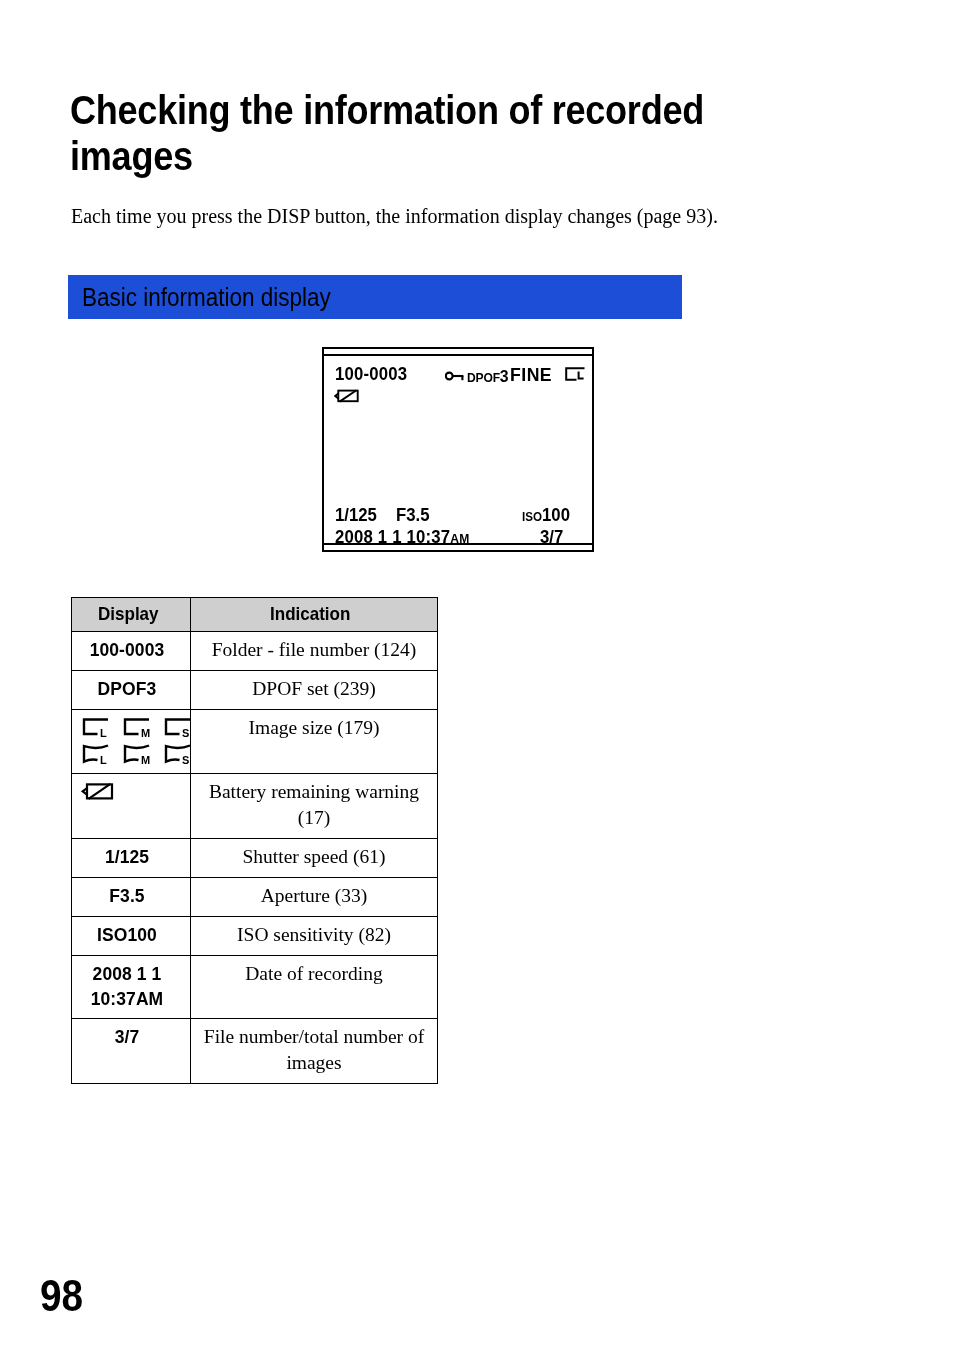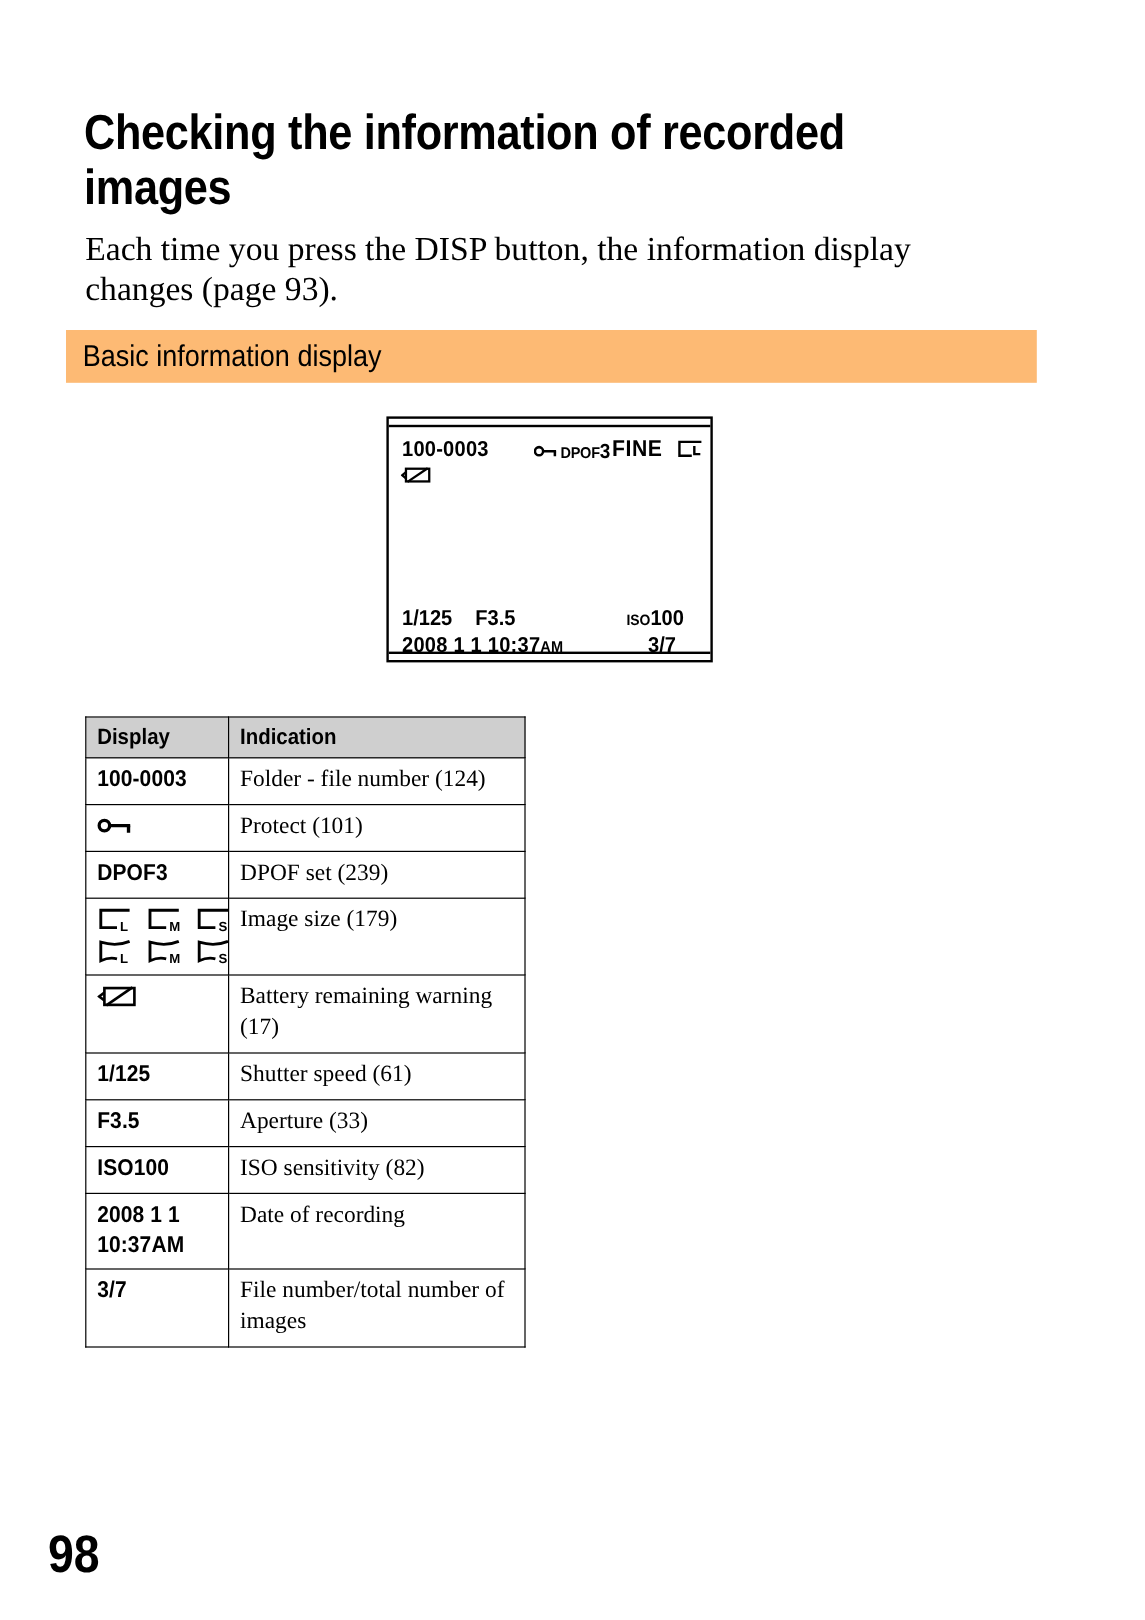--- a/index.html
+++ b/index.html
@@ -28,35 +28,35 @@
     line-height: 46px;
     letter-spacing: -0.3px;
     transform: scaleX(0.88);
     transform-origin: left top;
   }
 
   
   #intro-paragraph {
     position: absolute;
     left: 71px;
-    top: 164px;
+    top: 180px;
     width: 760px;
     font-family: "Liberation Serif", serif;
-    font-size: 28px;
+    font-size: 20px;
     line-height: 33px;
   }
 
   
   #section-bar {
     position: absolute;
-    left: 55px;
+    left: 68px;
     top: 275px;
-    width: 809px;
+    width: 614px;
     height: 44px;
-    background: #fdba74;
+    background: #1d4ed8;
   }
   #section-bar .section-label {
     position: absolute;
     left: 14px;
     top: 6px;
     font-family: "Liberation Sans Narrow", "Liberation Sans", sans-serif;
     font-size: 25px;
     line-height: 32px;
     transform: scaleX(0.9);
     transform-origin: left top;
@@ -118,21 +118,21 @@
     left: 71px;
     top: 597px;
     width: 366px;
     border-collapse: collapse;
     table-layout: fixed;
   }
   #info-table td, #info-table th {
     border: 1.5px solid #000;
     vertical-align: top;
     padding: 5px 9px 7px 9px;
-    text-align: left;
+    text-align: center;
   }
   #info-table col.c-display { width: 119px; }
   #info-table col.c-indication { width: 247px; }
 
   #info-table thead th {
     background: #cfcfcf;
     font-family: "Liberation Sans Narrow", "Liberation Sans", sans-serif;
     font-weight: bold;
     font-size: 18.5px;
     line-height: 24px;
@@ -238,34 +238,20 @@
   </thead>
   <tbody id="table-body">
       <tr>
         <td class="cell-display">
           <span class="disp-line">100-0003</span>
         </td>
         <td class="cell-indication">Folder - file number (124)</td>
       </tr>
       <tr>
         <td class="cell-display">
-          <div class="icon-row">
-            <span>
-              <svg width="30" height="16" viewBox="0 0 30 16">
-                <circle cx="6" cy="8" r="4.4" fill="none" stroke="#000" stroke-width="2.8"></circle>
-                <path d="M10.4 8 H27.5" stroke="#000" stroke-width="2.8" fill="none"></path>
-                <path d="M26.1 8 V14" stroke="#000" stroke-width="2.8" fill="none"></path>
-              </svg>
-            </span>
-          </div>
-        </td>
-        <td class="cell-indication">Protect (101)</td>
-      </tr>
-      <tr>
-        <td class="cell-display">
           <span class="disp-line">DPOF3</span>
         </td>
         <td class="cell-indication">DPOF set (239)</td>
       </tr>
       <tr>
         <td class="cell-display">
           <div class="icon-row">
             <span>
               <svg width="32" height="22" viewBox="0 0 32 22">
                 <path d="M27 3.5 H3 V18 H16.5" fill="none" stroke="#000" stroke-width="2.4"></path>

